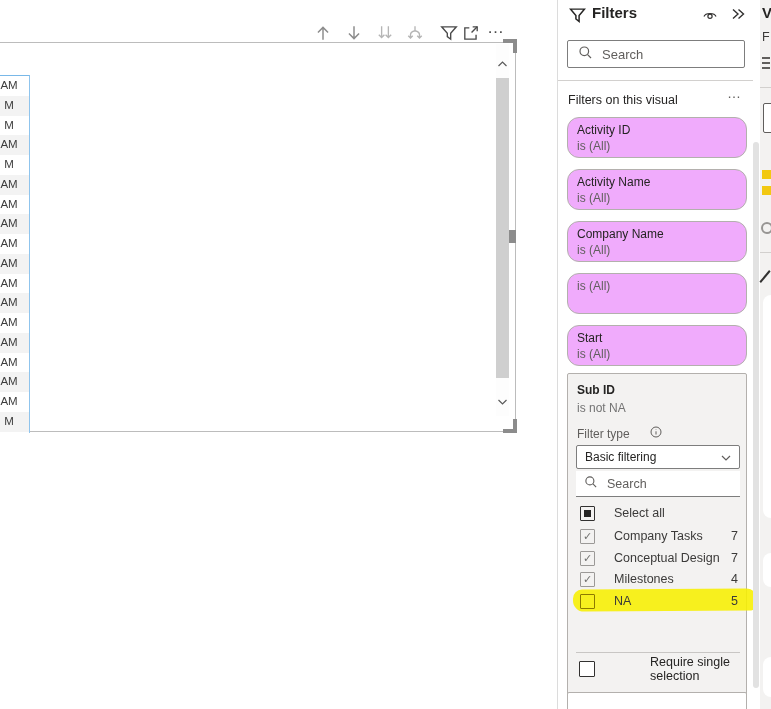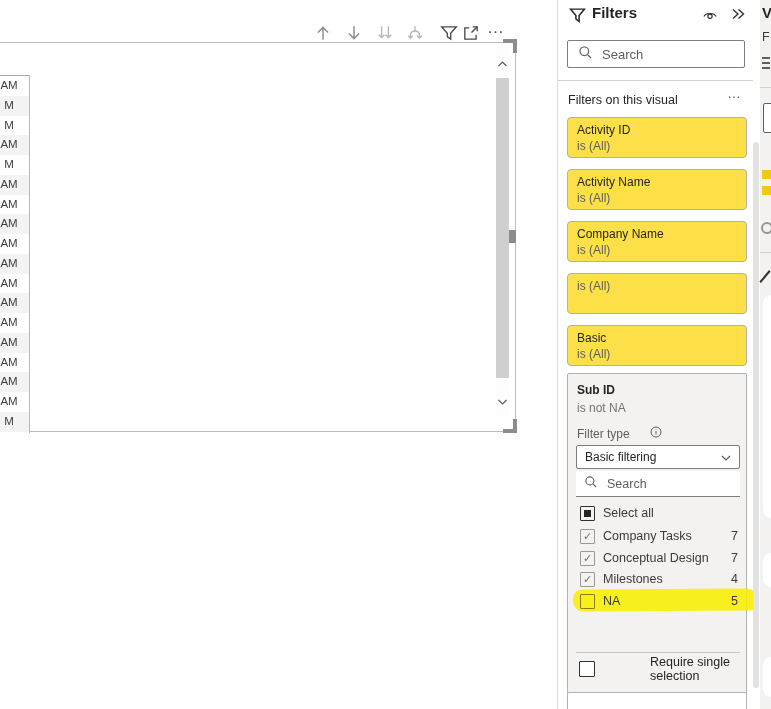--- a/index.html
+++ b/index.html
@@ -36,22 +36,22 @@
   .fp-collapse{position:absolute;left:730px;top:6px;width:16px;height:16px;cursor:pointer;}
   .fp-search{position:absolute;left:567px;top:40px;width:178px;height:28px;border:1px solid #7d7d7d;
     border-radius:2px;display:flex;align-items:center;background:#fff;box-sizing:border-box;padding-left:10px;gap:7px;}
   .fp-search input{border:none;outline:none;background:transparent;font-family:"Liberation Sans",sans-serif;
     font-size:13px;color:#3b3a39;width:130px;}
   .fp-search input::placeholder{color:#605e5c;opacity:1;}
   .fp-divider{position:absolute;left:558px;top:80px;width:195px;height:1px;background:#d2d0ce;}
   .fp-section-label{position:absolute;left:568px;top:93px;font-size:12.5px;color:#252423;}
   .fp-section-menu{position:absolute;left:727px;top:85px;font-size:14px;color:#605e5c;letter-spacing:1px;cursor:pointer;}
 
-  .fcard{position:absolute;left:567px;width:180px;height:41px;background:#fde047;border:1px solid #b3b0ad;
-    border-radius:4px;box-sizing:border-box;padding:4px 0 16px 9px;cursor:pointer;}
+  .fcard{position:absolute;left:567px;width:180px;height:41px;background:#f0abfc;border:1px solid #b3b0ad;
+    border-radius:12px;box-sizing:border-box;padding:4px 0 16px 9px;cursor:pointer;}
   .f-field{font-size:12px;color:#252423;line-height:16px;}
   .f-cond{font-size:12px;color:#605e5c;line-height:17px;}
 
   .subcard{position:absolute;left:567px;top:373px;width:180px;height:384px;background:#f3f2f1;
     border:1px solid #b3b0ad;border-radius:2px;box-sizing:border-box;}
   .sc-title{position:absolute;left:9px;top:9px;font-weight:bold;font-size:12px;color:#252423;}
   .sc-cond{position:absolute;left:9px;top:27px;font-size:12px;color:#737373;text-align:right;}
   .sc-ftlabel{position:absolute;left:9px;top:52px;font-size:12px;color:#605e5c;display:flex;align-items:center;gap:20px;}
   .sc-dropdown{position:absolute;left:8px;top:71px;width:164px;height:24px;background:#fff;border:1px solid #7d7d7d;
     border-radius:2px;display:flex;align-items:center;justify-content:space-between;padding:0 8px;
@@ -65,21 +65,21 @@
   .hl{position:absolute;left:5px;top:215px;width:185px;height:22px;background:#f7ef00;opacity:.88;
     border-radius:9px 12px 7px 11px;transform:rotate(-.4deg);}
   .sc-row{position:absolute;left:12px;right:8px;height:20px;display:flex;align-items:center;cursor:pointer;}
   .cbox{width:13px;height:13px;border:1px solid #6b6b6b;border-radius:1px;background:transparent;flex:none;
     display:flex;align-items:center;justify-content:center;box-sizing:content-box;}
   .cbox.selall{border-color:#323130;}
   .cbox.selall .inner{width:7px;height:7px;background:#252423;}
   .cbox.checked{border-color:#9b9997;}
   .check{font-size:11px;color:#70706e;line-height:1;}
   .cbox.na{border-color:#8d7a00;}
-  .sc-label{margin-left:8px;font-size:12.5px;color:#3b3a39;flex:1;}
+  .sc-label{margin-left:19px;font-size:12.5px;color:#3b3a39;flex:1;}
   .sc-count{font-size:12.5px;color:#3b3a39;}
   .sc-div2{position:absolute;left:8px;top:278px;width:164px;height:1px;background:#c8c6c4;}
   .sc-require{position:absolute;left:11px;top:285px;height:20px;display:flex;align-items:center;cursor:pointer;gap:46px;}
   .rq-box{width:14px;height:14px;border:1px solid #323130;background:#fff;border-radius:1px;flex:none;}
   .rq-label{margin-left:9px;font-size:12.5px;color:#252423;}
 
   .nextcard{position:absolute;left:567px;top:692px;width:180px;height:30px;background:#fff;
     border:1px solid #b3b0ad;border-radius:2px;box-sizing:border-box;}
   .pane-scroll{position:absolute;left:753px;top:142px;width:6px;height:546px;background:#e2e2e2;border-radius:3px;cursor:pointer;}
 
@@ -219,21 +219,21 @@
     <div class="f-cond">is (All)</div>
   </div>
   <div class="fcard" style="top:221px">
     <div class="f-field">Company Name</div>
     <div class="f-cond">is (All)</div>
   </div>
   <div class="fcard" style="top:273px">
     <div class="f-cond">is (All)</div>
   </div>
   <div class="fcard" style="top:325px">
-    <div class="f-field">Basic</div>
+    <div class="f-field">Start</div>
     <div class="f-cond">is (All)</div>
   </div>
 
   <div class="subcard">
     <span class="sc-title">Sub ID</span>
     <span class="sc-cond">is not NA</span>
 
     <span class="sc-ftlabel">
       <span>Filter type</span>
       <span>

